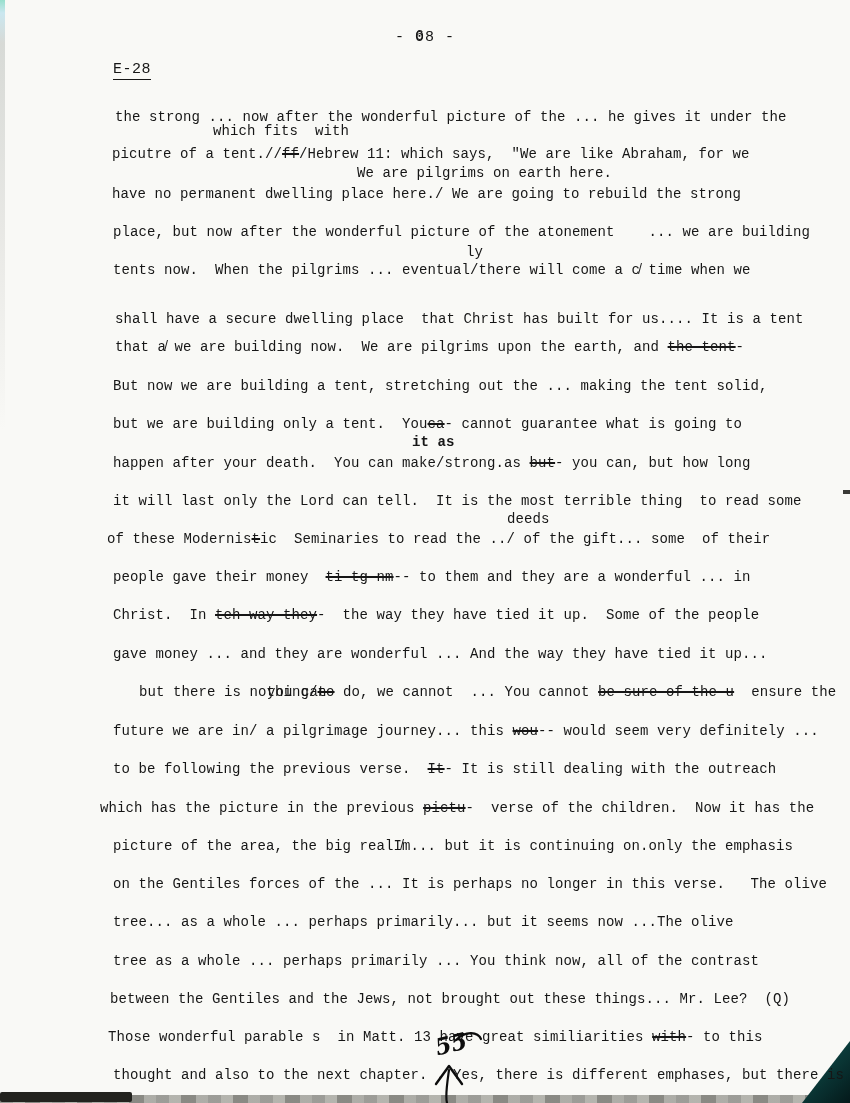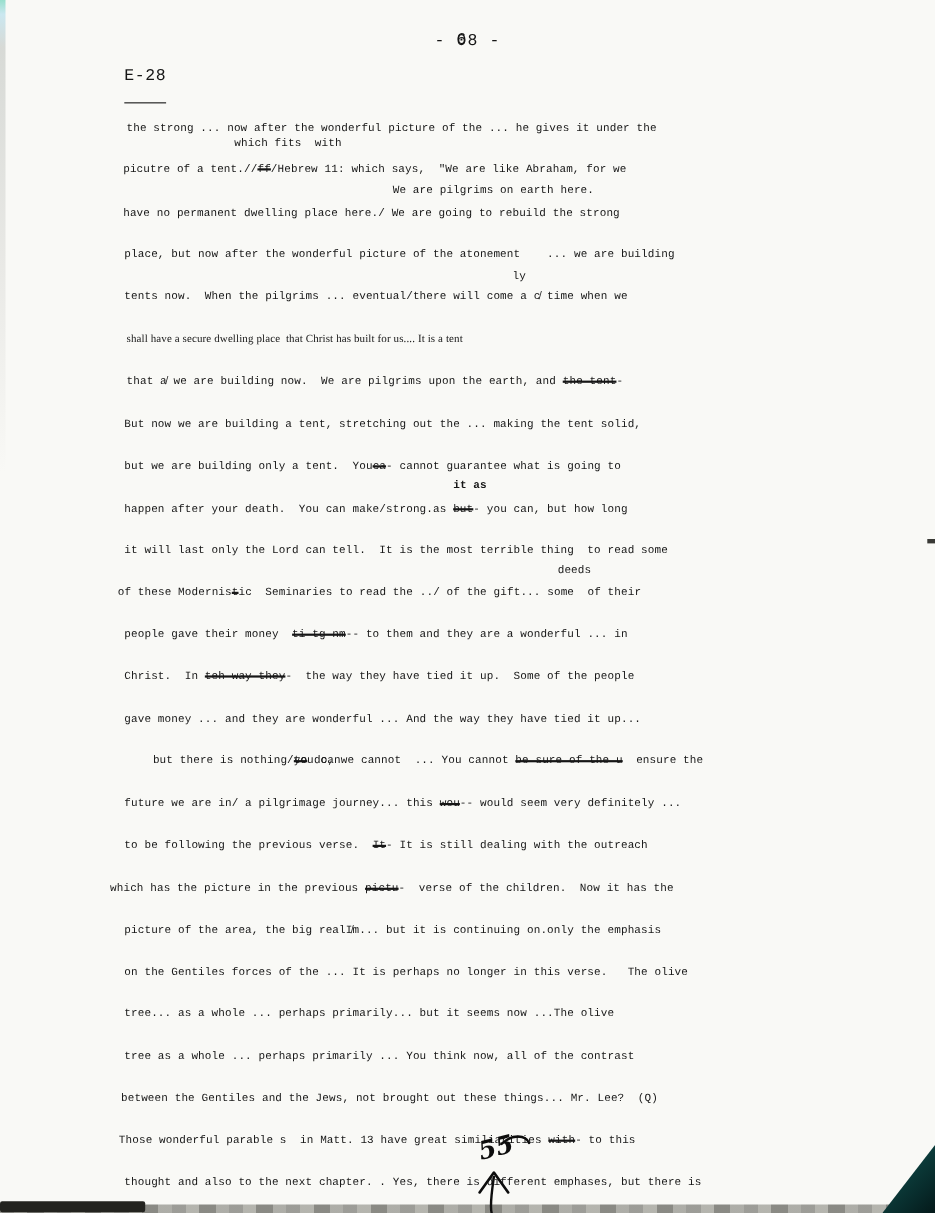--- a/index.html
+++ b/index.html
@@ -2,26 +2,26 @@
 <html><head>
 <meta charset="utf-8">
 <style>
   html,body{margin:0;padding:0;background:#e6e6e3;}
   .page{
     position:relative;width:850px;height:1103px;margin:0 auto;
     background:#f9f9f6;overflow:hidden;
     font-family:"Liberation Mono","DejaVu Sans Mono",monospace;
     color:#161616;
   }
-  .line{position:absolute;white-space:pre;font-size:10px;line-height:15px;letter-spacing:0.1px;}
+  .line{position:absolute;white-space:pre;font-size:14px;line-height:15px;letter-spacing:0.1px;}
   .strike{text-decoration:line-through;text-decoration-thickness:1.6px;}
   .header-line{position:absolute;top:29px;left:0;width:100%;text-align:center;font-size:15px;letter-spacing:1px;white-space:pre;}
   .stack{position:relative;display:inline-block;}
   .stack .over{position:absolute;left:0;top:-1px;}
-  .docid{position:absolute;top:61px;left:113px;font-size:15px;border-bottom:1.6px solid #161616;padding-bottom:15px;letter-spacing:0.5px;}
+  .docid{position:absolute;top:61px;left:113px;font-size:15px;border-bottom:1.6px solid #161616;padding-bottom:1px;letter-spacing:0.5px;}
   
   .edge-left{position:absolute;left:0;top:0;width:5px;height:430px;
     background:linear-gradient(180deg,#7fd9c2 0%,#bfe3ee 3%,#cfd2ce 10%,rgba(190,190,186,0.35) 55%,rgba(190,190,186,0) 100%);
     opacity:.8;}
   .bottom-band{position:absolute;left:0;bottom:0;width:100%;height:8px;
     background:repeating-linear-gradient(90deg,#75756f 0 13px,#97978f 13px 25px,#5a5a53 25px 40px,#8d8d86 40px 52px);
     opacity:.7;}
   .bottom-blob{position:absolute;left:0;bottom:1px;width:132px;height:10px;background:#23231f;border-radius:2px;}
   .corner-tri{position:absolute;right:0;bottom:0;width:48px;height:62px;
     clip-path:polygon(100% 0,100% 100%,0 100%);
@@ -49,21 +49,21 @@
 
   <div>
       <div class="line" style="top: 110px; left: 115px;"><span>the strong ... now after the wonderful picture of the ... he gives it under the</span></div>
       <div class="line" style="top: 124px; left: 213px;"><span>which fits  with</span></div>
       <div class="line" style="top: 147px; left: 112px;"><span>picutre of a tent.//</span><span class="strike">ff</span><span>/Hebrew 11: which says,  "We are like Abraham, for we</span></div>
       <div class="line" style="top: 166px; left: 357px;"><span>We are pilgrims on earth here.</span></div>
       <div class="line" style="top: 187px; left: 112px;"><span>have no permanent dwelling place here./ We are going to rebuild the strong</span></div>
       <div class="line" style="top: 225px; left: 113px;"><span>place, but now after the wonderful picture of the atonement    ... we are building</span></div>
       <div class="line" style="top: 245px; left: 466px;"><span>ly</span></div>
       <div class="line" style="top: 263px; left: 113px;"><span>tents now.  When the pilgrims ... eventual/there will come a c̸ time when we</span></div>
-      <div class="line" style="top: 301px; left: 115px; font-family: Liberation Serif, serif;"><span>shall have a secure dwelling place  that Christ has built for us.... It is a tent</span></div>
+      <div class="line" style="top: 312px; left: 115px;"><span>shall have a secure dwelling place  that Christ has built for us.... It is a tent</span></div>
       <div class="line" style="top: 340px; left: 115px;"><span>that a̸ we are building now.  We are pilgrims upon the earth, and </span><span class="strike">the tent</span><span>-</span></div>
       <div class="line" style="top: 379px; left: 113px;"><span>But now we are building a tent, stretching out the ... making the tent solid,</span></div>
       <div class="line" style="top: 417px; left: 113px;"><span>but we are building only a tent.  You</span><span class="strike">ca</span><span>- cannot guarantee what is going to</span></div>
       <div class="line" style="top: 435px; left: 412px; font-weight: bold;"><span>it as</span></div>
       <div class="line" style="top: 456px; left: 113px;"><span>happen after your death.  You can make/strong.as </span><span class="strike">but</span><span>- you can, but how long</span></div>
       <div class="line" style="top: 494px; left: 113px;"><span>it will last only the Lord can tell.  It is the most terrible thing  to read some</span></div>
       <div class="line" style="top: 512px; left: 507px;"><span>deeds</span></div>
       <div class="line" style="top: 532px; left: 107px;"><span>of these Modernis</span><span class="strike">t</span><span>ic  Seminaries to read the ../ of the gift... some  of their</span></div>
       <div class="line" style="top: 570px; left: 113px;"><span>people gave their money  </span><span class="strike">ti tg nm</span><span>-- to them and they are a wonderful ... in</span></div>
       <div class="line" style="top: 608px; left: 113px;"><span>Christ.  In </span><span class="strike">teh way they</span><span>-  the way they have tied it up.  Some of the people</span></div>

